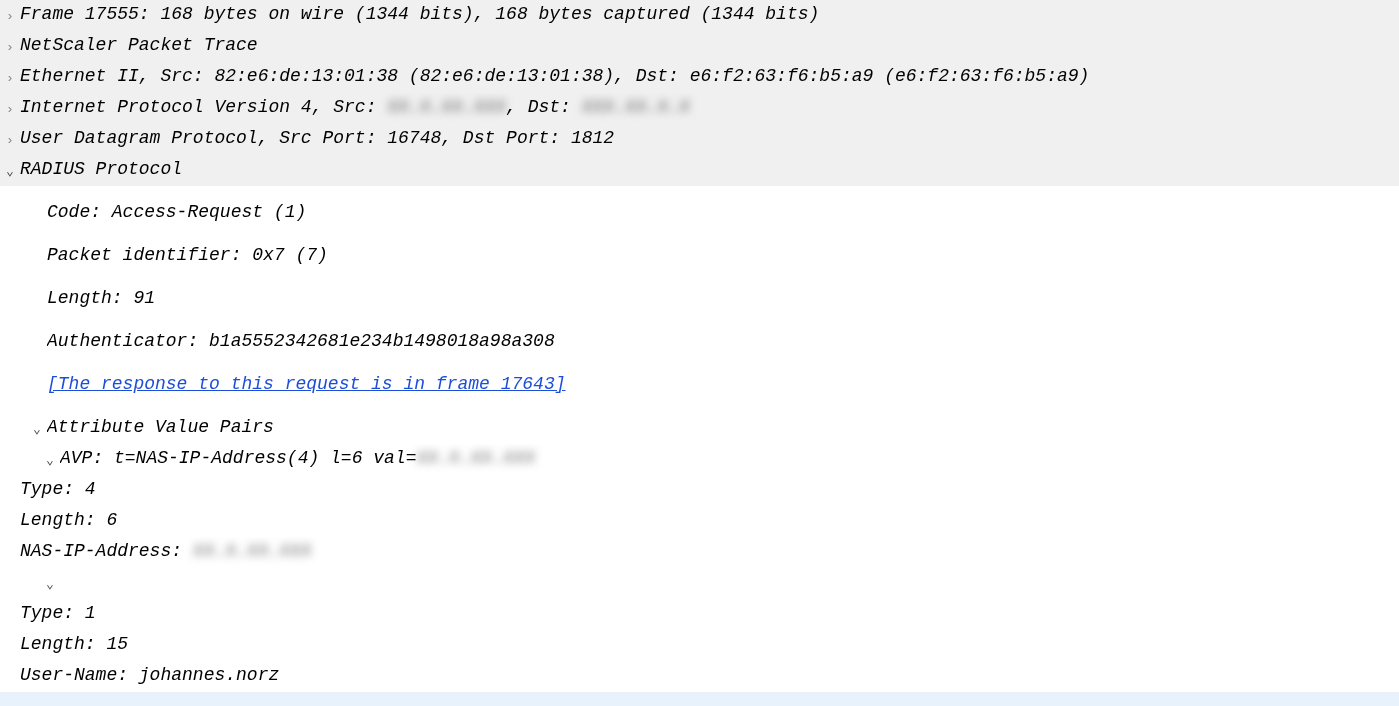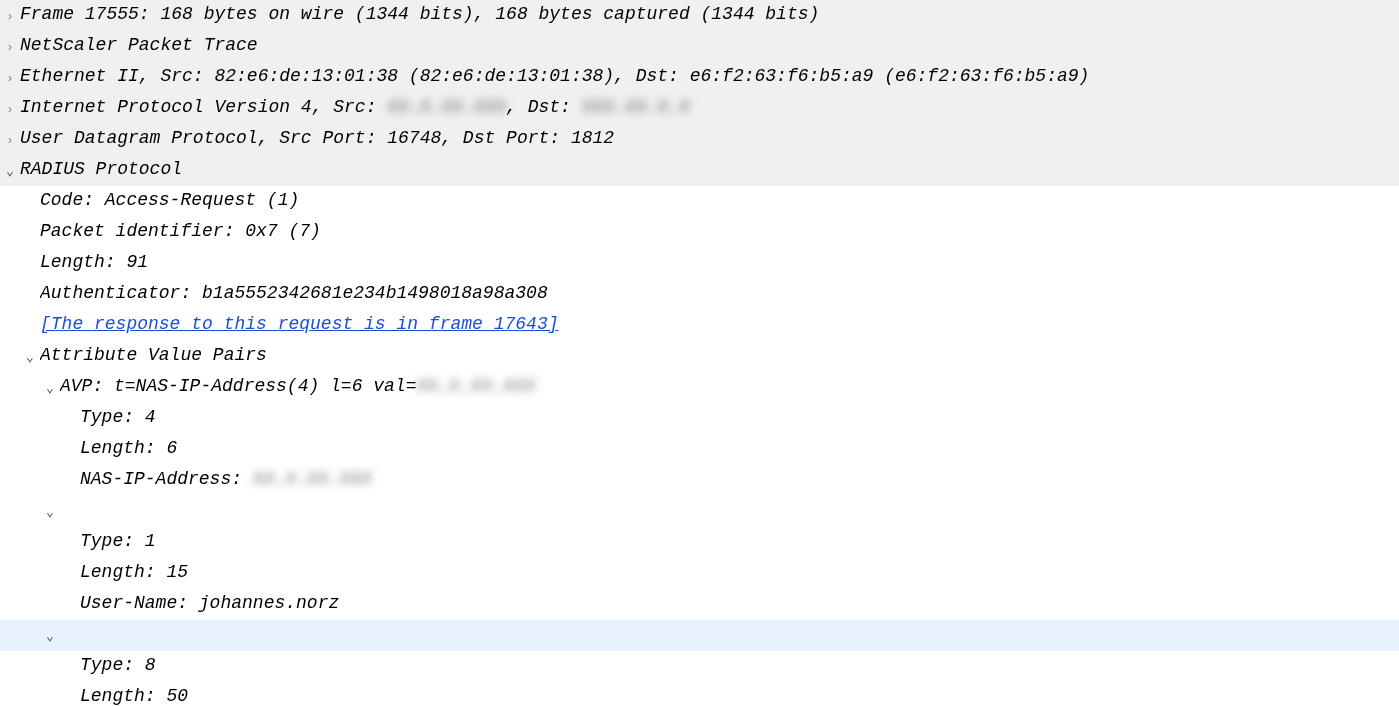--- a/index.html
+++ b/index.html
@@ -25,23 +25,23 @@
     font-size: 13px;
     user-select: none;
     cursor: pointer;
     padding-top: 2px;
   }
   .chev.expanded { color: #444; }
   .chev.no { visibility: hidden; }
   .content { flex: 1; overflow: hidden; text-overflow: ellipsis; font-style: italic; }
   .hdr { background: #f0f0f0; }
   .lvl0 { padding-left: 0px; }
-  .lvl1 { padding-left: 20px; }
+  .lvl1 { padding-left: 27px; margin-top: 12px; }
   .lvl2 { padding-left: 40px; }
-  .lvl3 { padding-left: 60px; }
+  .lvl3 { }
   .link { color: #1d4ed8; text-decoration: underline; cursor: pointer; }
   .sel { background: #e8f2fc; }
   .blur {
     color: transparent;
     text-shadow: 0 0 9px rgba(0,0,0,0.6);
     user-select: none;
   }
 </style>
 </head>
 <body>

